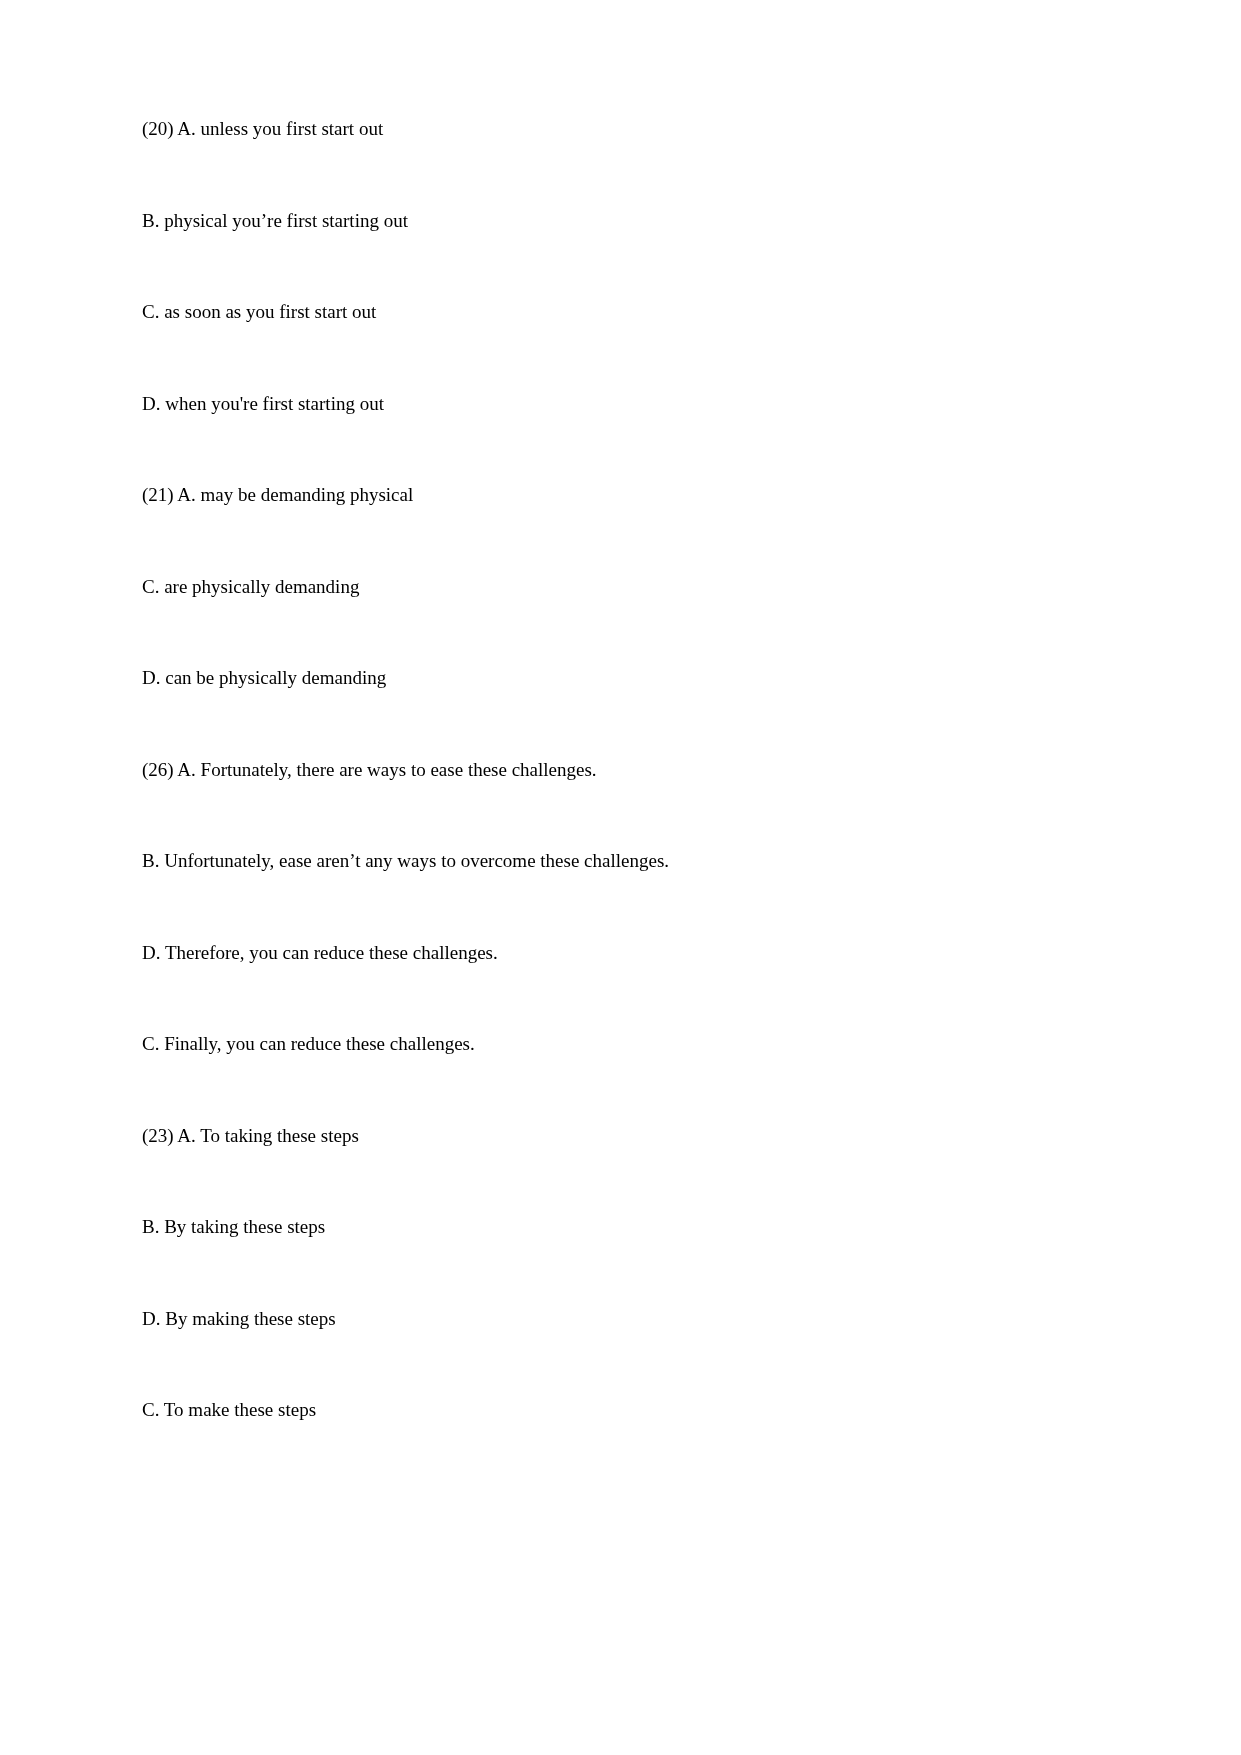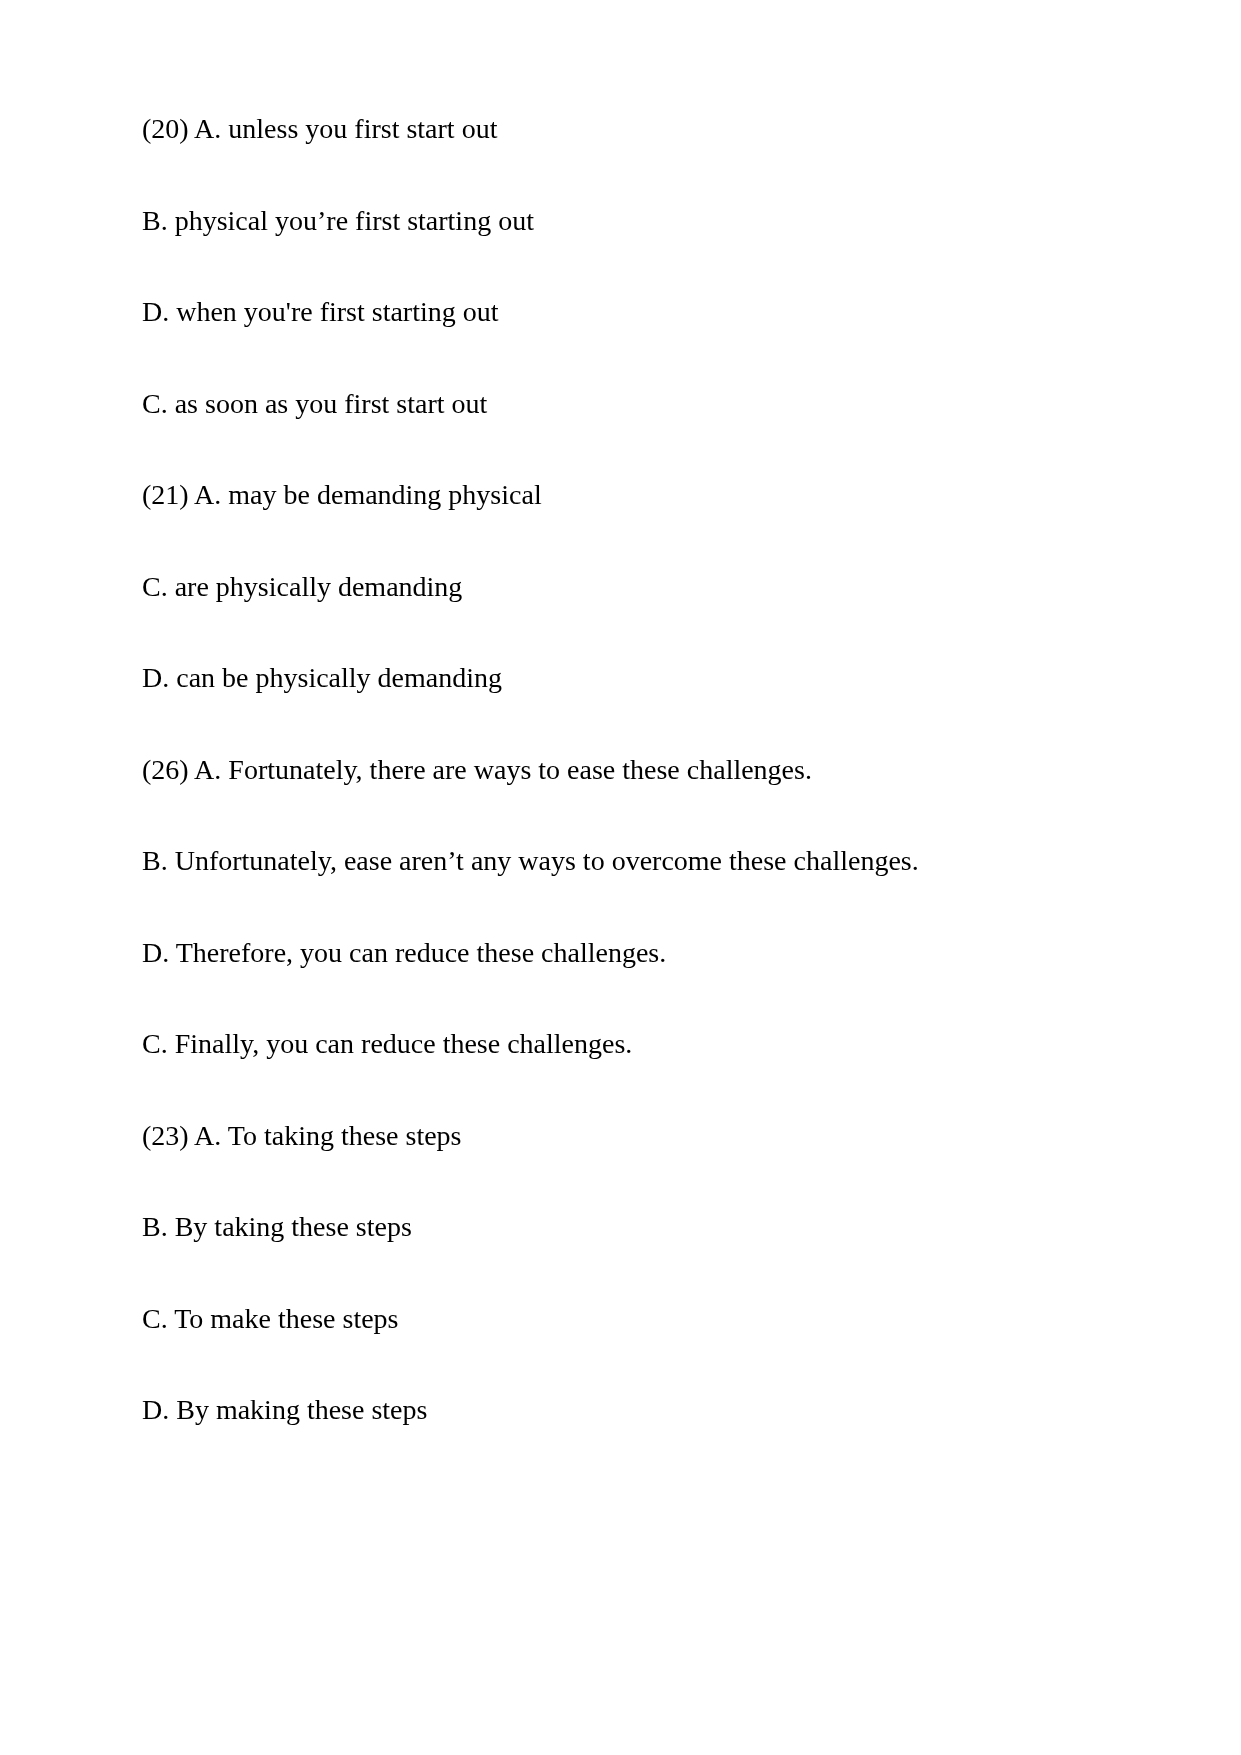--- a/index.html
+++ b/index.html
@@ -22,52 +22,52 @@
     font-family: "Liberation Serif", "DejaVu Serif", serif;
     color: #000000;
   }
   .question-block {
     margin: 0;
     padding: 0;
   }
   .option-line {
     margin: 0;
     padding: 0;
-    font-size: 28px;
+    font-size: 19px;
     line-height: 91.5px;
     height: 91.5px;
     white-space: nowrap;
     color: #000000;
   }
 </style>
 </head>
 <body>
 
 <div class="page">
 
   <div class="question-block">
     <p class="option-line">(20) A. unless you first start out</p>
     <p class="option-line">B. physical you’re first starting out</p>
+    <p class="option-line">C. as soon as you first start out</p>
     <p class="option-line">D. when you're first starting out</p>
-    <p class="option-line">C. as soon as you first start out</p>
   </div>
 
   <div class="question-block">
     <p class="option-line">(21) A. may be demanding physical</p>
     <p class="option-line">C. are physically demanding</p>
     <p class="option-line">D. can be physically demanding</p>
   </div>
 
   <div class="question-block">
     <p class="option-line">(26) A. Fortunately, there are ways to ease these challenges.</p>
     <p class="option-line">B. Unfortunately, ease aren’t any ways to overcome these challenges.</p>
     <p class="option-line">D. Therefore, you can reduce these challenges.</p>
     <p class="option-line">C. Finally, you can reduce these challenges.</p>
   </div>
 
   <div class="question-block">
     <p class="option-line">(23) A. To taking these steps</p>
     <p class="option-line">B. By taking these steps</p>
+    <p class="option-line">D. By making these steps</p>
     <p class="option-line">C. To make these steps</p>
-    <p class="option-line">D. By making these steps</p>
   </div>
 
 </div>
 
 </body></html>

